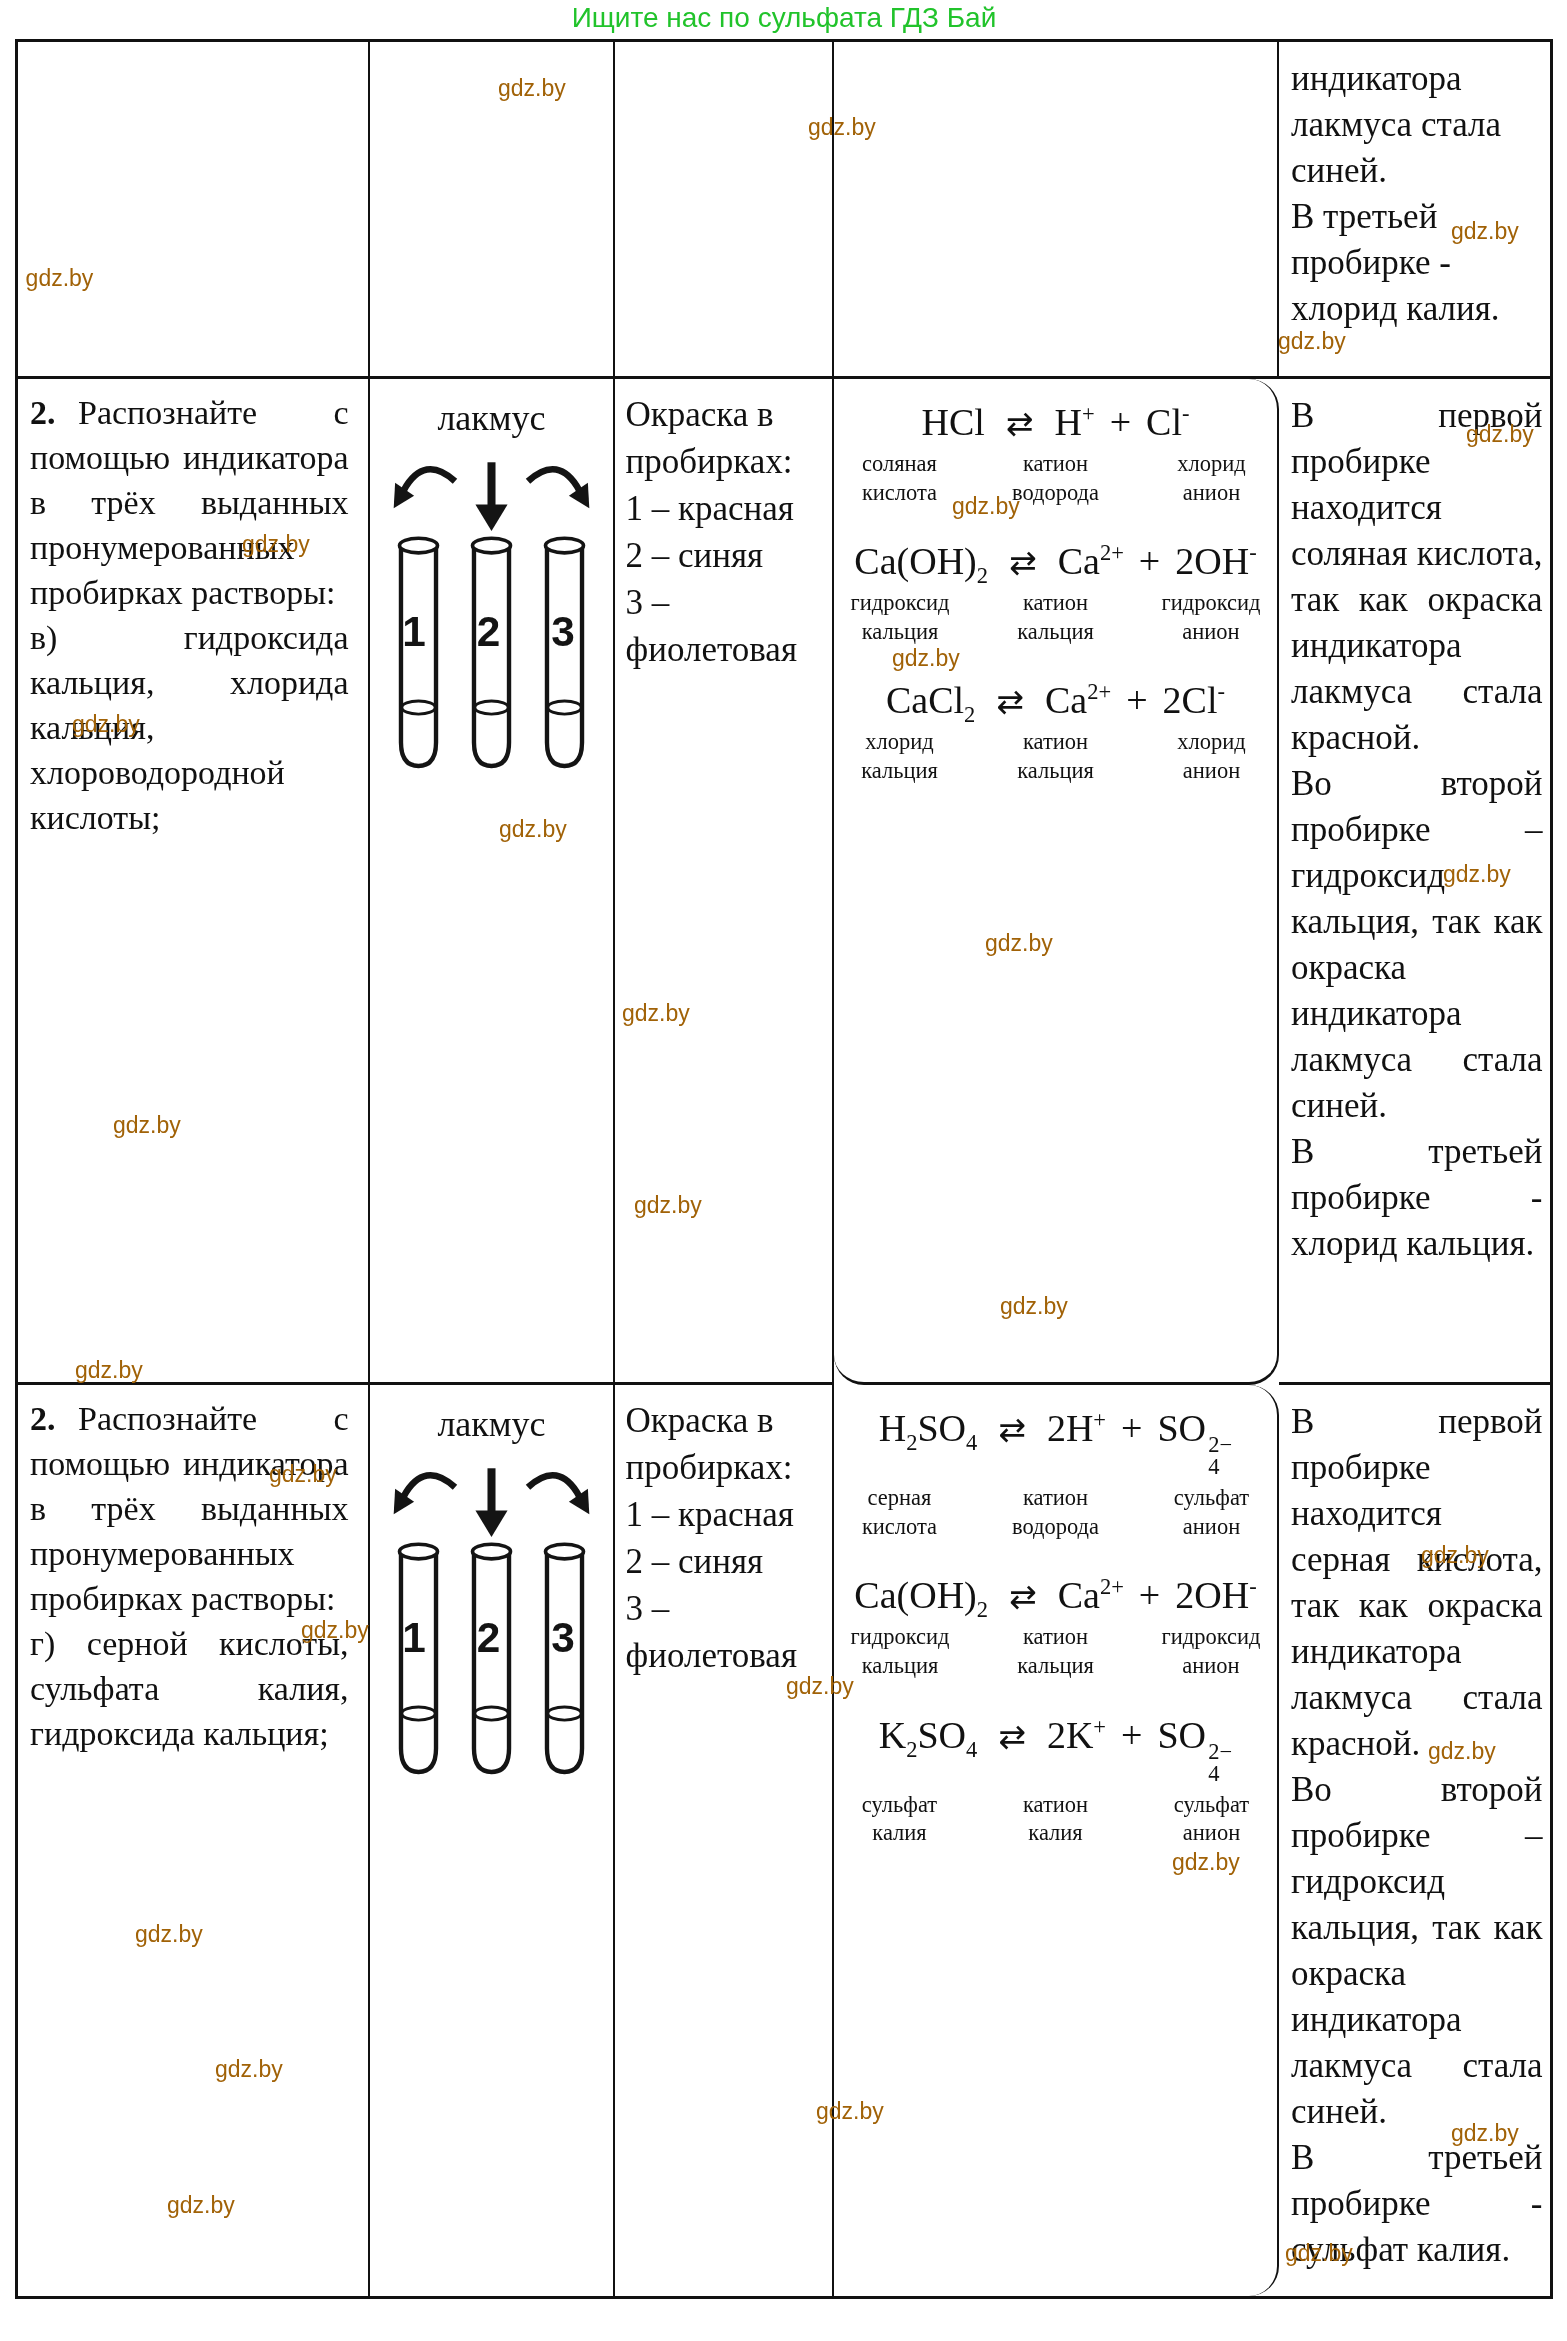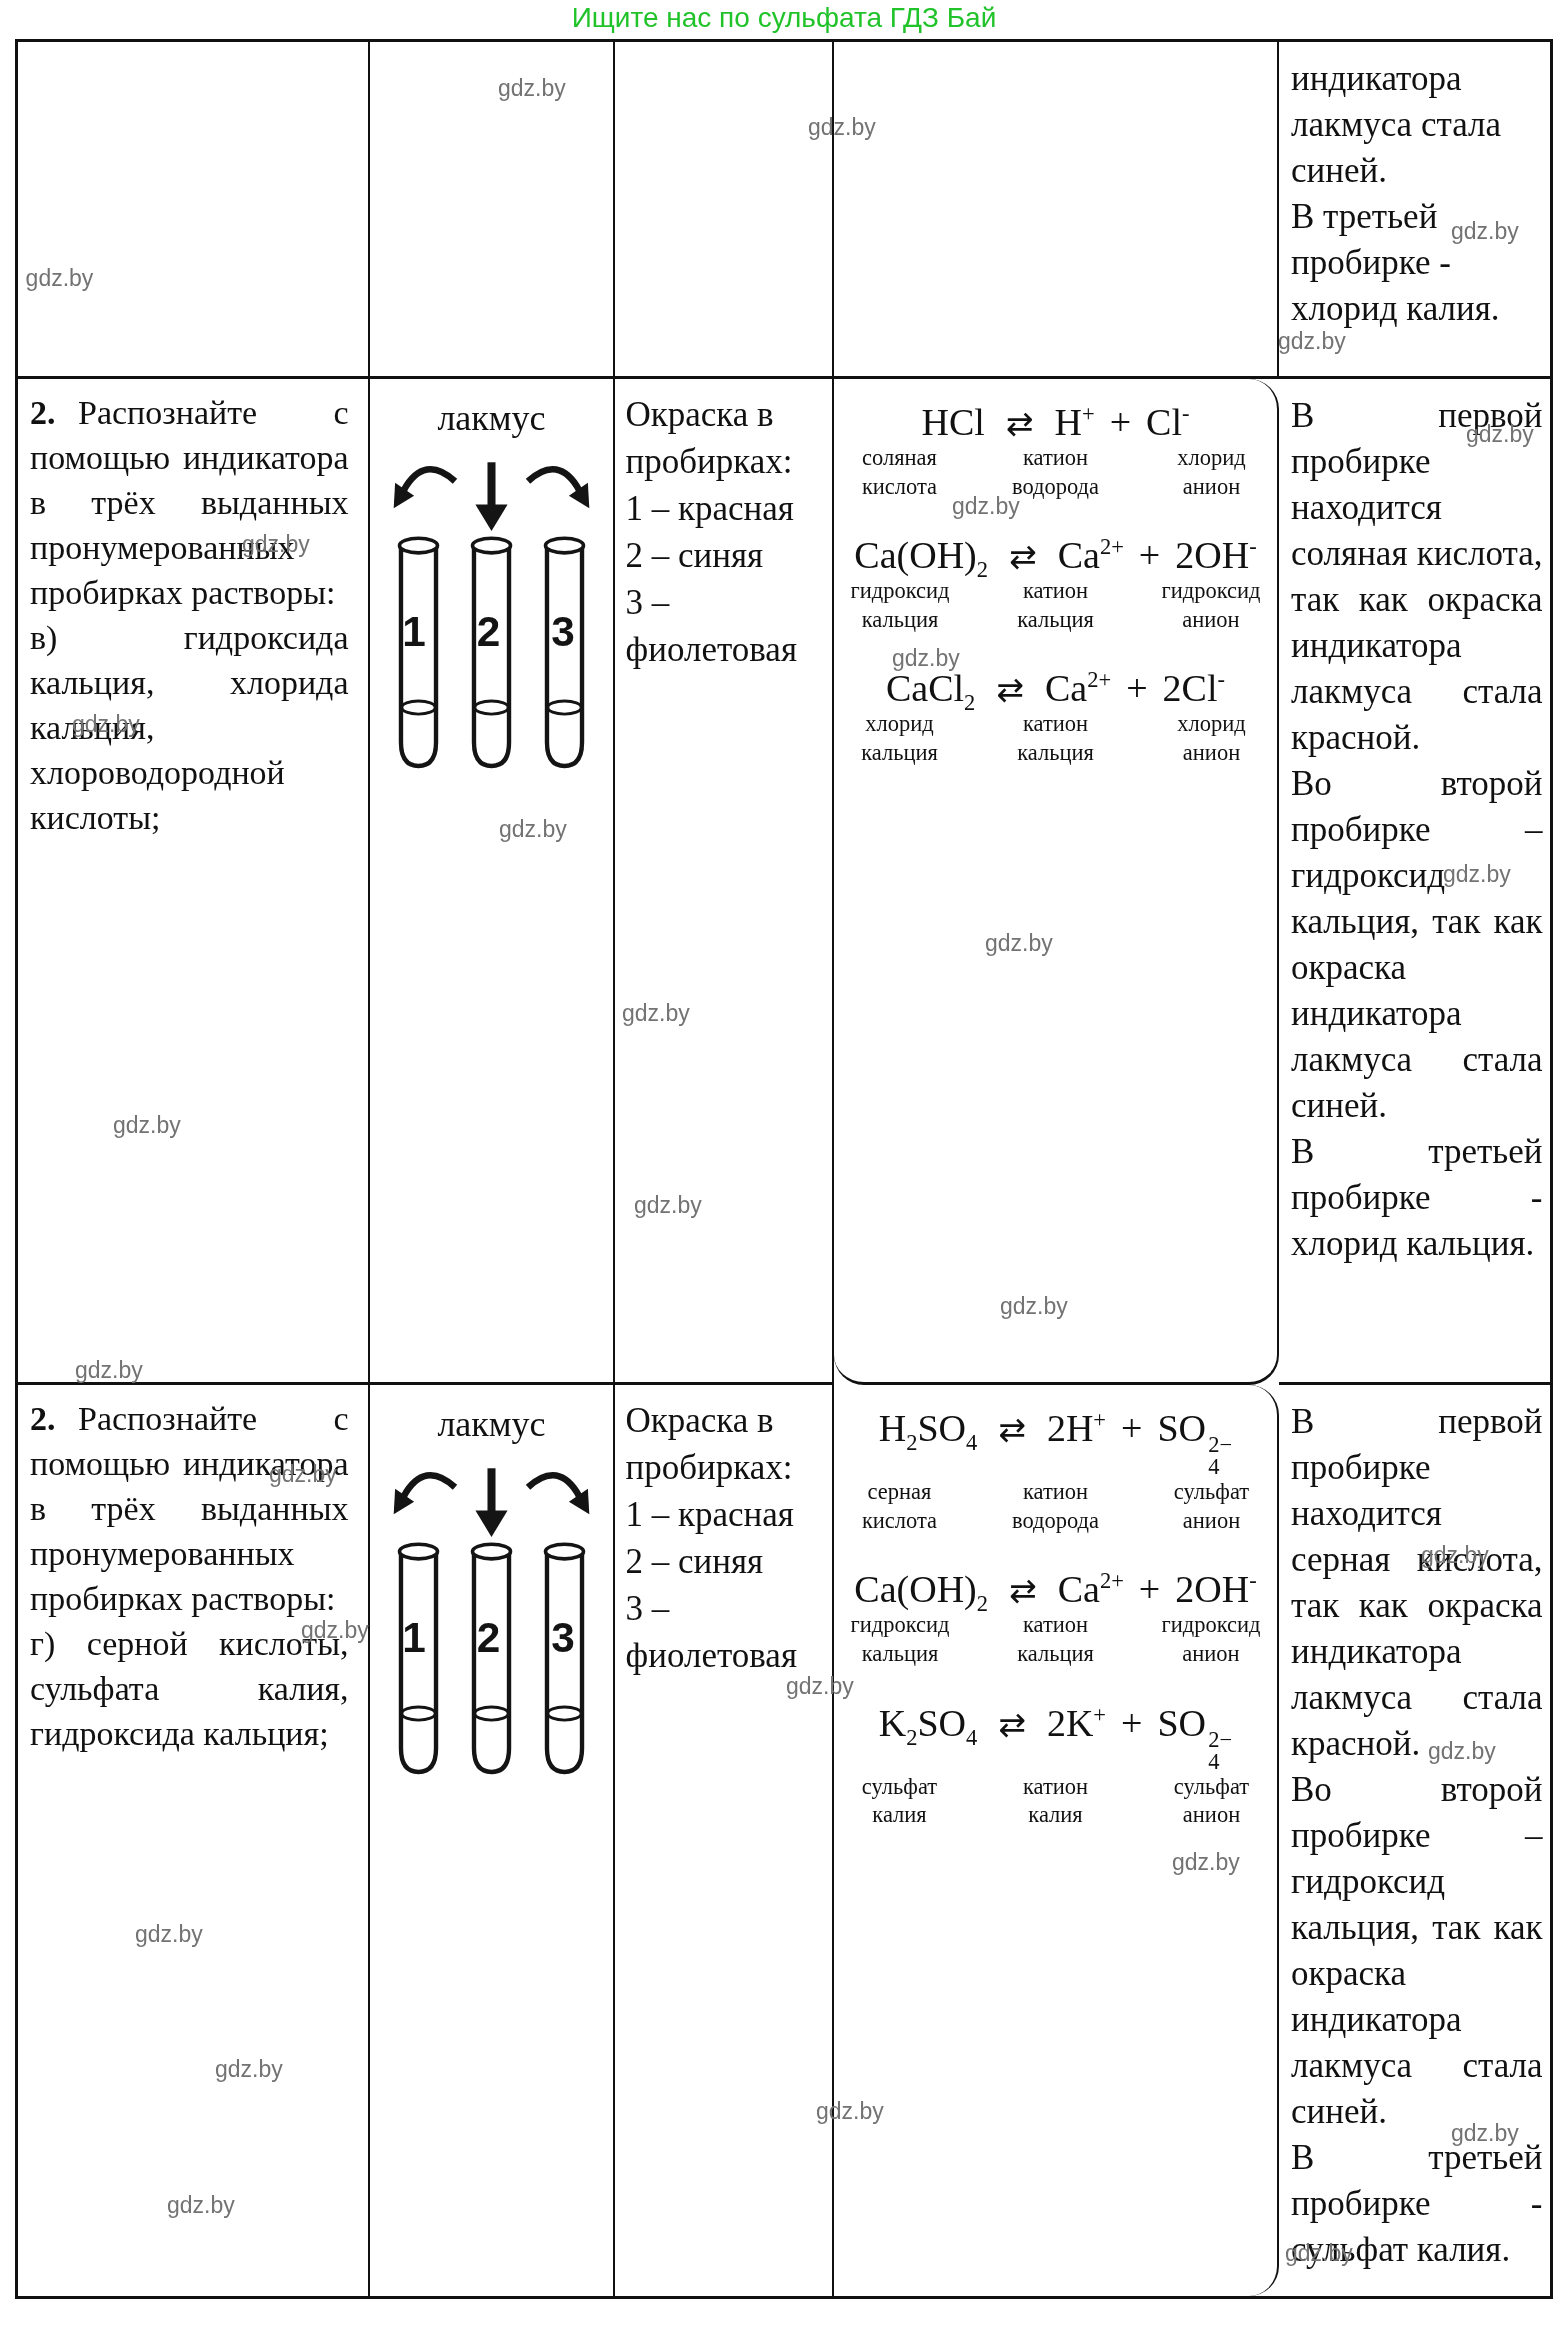--- a/index.html
+++ b/index.html
@@ -34,26 +34,26 @@
 
   .eqcell{padding-top:21px;border-radius:30px;}
   .eq-block{margin-bottom:32px;}
   .eq-line{text-align:center;font-size:38px;white-space:nowrap;}
   .eq-line .op{margin:0 15px;}
   .eq-line .arrow{margin:0 21px;font-family:"DejaVu Sans",sans-serif;font-size:33px;}
   .eq-line sub{font-size:22.5px;line-height:0;}
   .eq-line sup{font-size:22.5px;line-height:0;}
   .stk{display:inline-flex;flex-direction:column;align-items:flex-start;
        font-size:22.5px;line-height:22px;vertical-align:-0.5em;margin-left:2.3px;}
-  .eq-labels{display:flex;justify-content:space-between;padding:0 16.5px;margin-top:0;
+  .eq-labels{display:flex;justify-content:space-between;padding:0 16.5px;margin-top:6px;
        font-size:22.5px;line-height:28.6px;text-align:center;}
   .eq-lab{min-width:98px;}
 
   .wm-layer{position:absolute;left:0;top:0;width:1568px;height:2342px;pointer-events:none;}
-  .wm{position:absolute;font-family:"Liberation Sans",sans-serif;font-size:23px;color:#737373;}
+  .wm{position:absolute;font-family:"Liberation Sans",sans-serif;font-size:23px;color:#a16207;}
 </style>
 </head>
 <body>
 
 <div class="page">
 
   <div class="promo-top" style="color: rgb(33, 195, 43);">Ищите нас по сульфата ГДЗ Бай</div>
 
   <div class="tbl">
 

